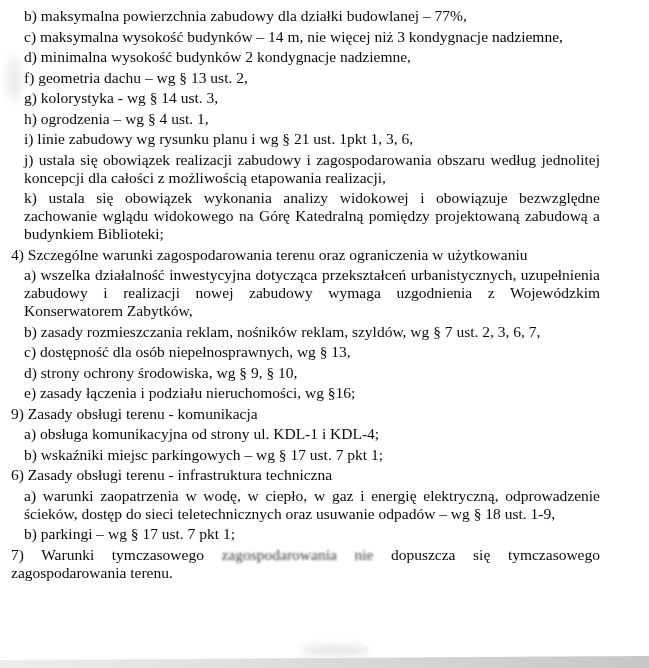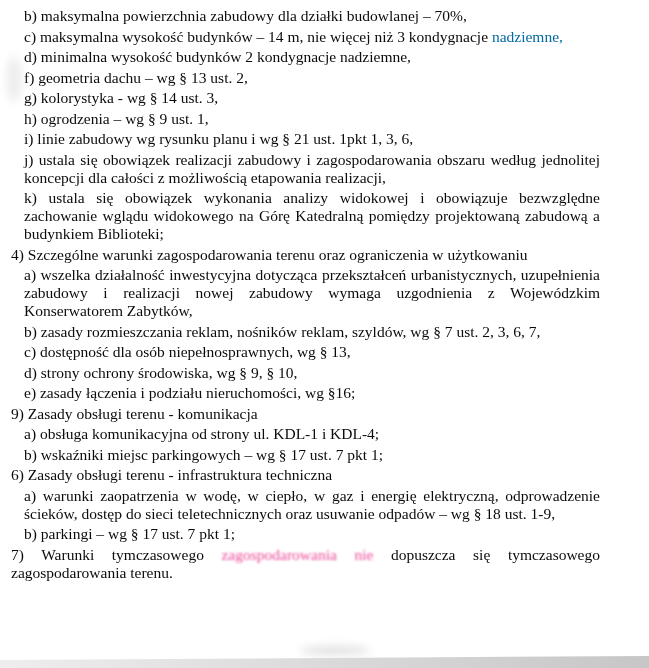--- a/index.html
+++ b/index.html
@@ -24,22 +24,22 @@
   .para {
     font-size: 15.5px;
     line-height: 18px;
     text-align: justify;
     margin: 0 0 2.5px 0;
   }
   .para.main { margin-left: 11px; }
   .para.sub  { margin-left: 24px; }
 
   .fx-plain   { }
-  .fx-faded   { color: #0369a1; filter: blur(0.2px); }
-  .fx-smudged { color: #ec4899; filter: blur(0.8px); }
+  .fx-faded   { color: #000000; filter: blur(0.2px); }
+  .fx-smudged { color: #404040; filter: blur(0.8px); }
 
   
   .scan-strip {
     position: absolute;
     left: -4px;
     bottom: -5px;
     width: 660px;
     height: 13px;
     background: linear-gradient(to right, #eeeeee, #c6c6c6);
     transform: rotate(-0.35deg);
@@ -61,26 +61,26 @@
     left: 300px; top: 646px;
     width: 70px; height: 9px;
     background: #c9c9c9;
     opacity: 0.55;
   }
 </style>
 </head>
 <body style="background: rgb(255, 255, 255); color: rgb(11, 11, 11);">
 
 <div class="doc">
-    <p class="para sub"><span class="fx-plain">b) maksymalna powierzchnia zabudowy dla działki budowlanej – 70%,</span></p>
+    <p class="para sub"><span class="fx-plain">b) maksymalna powierzchnia zabudowy dla działki budowlanej – 77%,</span></p>
     <p class="para sub"><span class="fx-plain">c) maksymalna wysokość budynków – 14 m, nie więcej niż 3 kondygnacje </span><span class="fx-faded">nadziemne,</span></p>
     <p class="para sub"><span class="fx-plain">d) minimalna wysokość budynków 2 kondygnacje nadziemne,</span></p>
     <p class="para sub"><span class="fx-plain">f) geometria dachu – wg § 13 ust. 2,</span></p>
     <p class="para sub"><span class="fx-plain">g) kolorystyka - wg § 14 ust. 3,</span></p>
-    <p class="para sub"><span class="fx-plain">h) ogrodzenia – wg § 9 ust. 1,</span></p>
+    <p class="para sub"><span class="fx-plain">h) ogrodzenia – wg § 4 ust. 1,</span></p>
     <p class="para sub"><span class="fx-plain">i) linie zabudowy wg rysunku planu i wg § 21 ust. 1pkt 1, 3, 6,</span></p>
     <p class="para sub"><span class="fx-plain">j) ustala się obowiązek realizacji zabudowy i zagospodarowania obszaru według jednolitej koncepcji dla całości z możliwością etapowania realizacji,</span></p>
     <p class="para sub"><span class="fx-plain">k) ustala się obowiązek wykonania analizy widokowej i obowiązuje bezwzględne zachowanie wglądu widokowego na Górę Katedralną pomiędzy projektowaną zabudową a budynkiem Biblioteki;</span></p>
     <p class="para main"><span class="fx-plain">4) Szczególne warunki zagospodarowania terenu oraz ograniczenia w użytkowaniu</span></p>
     <p class="para sub"><span class="fx-plain">a) wszelka działalność inwestycyjna dotycząca przekształceń urbanistycznych, uzupełnienia zabudowy i realizacji nowej zabudowy wymaga uzgodnienia z Wojewódzkim Konserwatorem Zabytków,</span></p>
     <p class="para sub"><span class="fx-plain">b) zasady rozmieszczania reklam, nośników reklam, szyldów, wg § 7 ust. 2, 3, 6, 7,</span></p>
     <p class="para sub"><span class="fx-plain">c) dostępność dla osób niepełnosprawnych, wg § 13,</span></p>
     <p class="para sub"><span class="fx-plain">d) strony ochrony środowiska, wg § 9, § 10,</span></p>
     <p class="para sub"><span class="fx-plain">e) zasady łączenia i podziału nieruchomości, wg §16;</span></p>
     <p class="para main"><span class="fx-plain">9) Zasady obsługi terenu - komunikacja</span></p>

